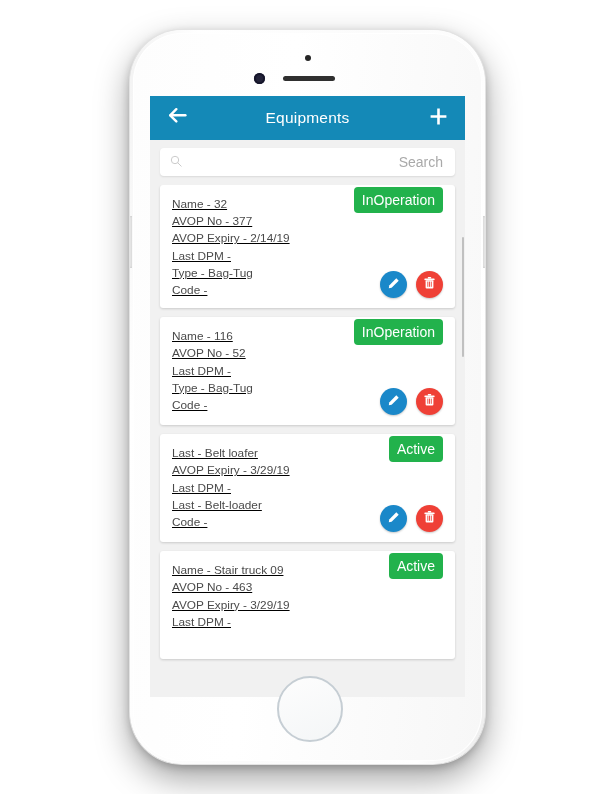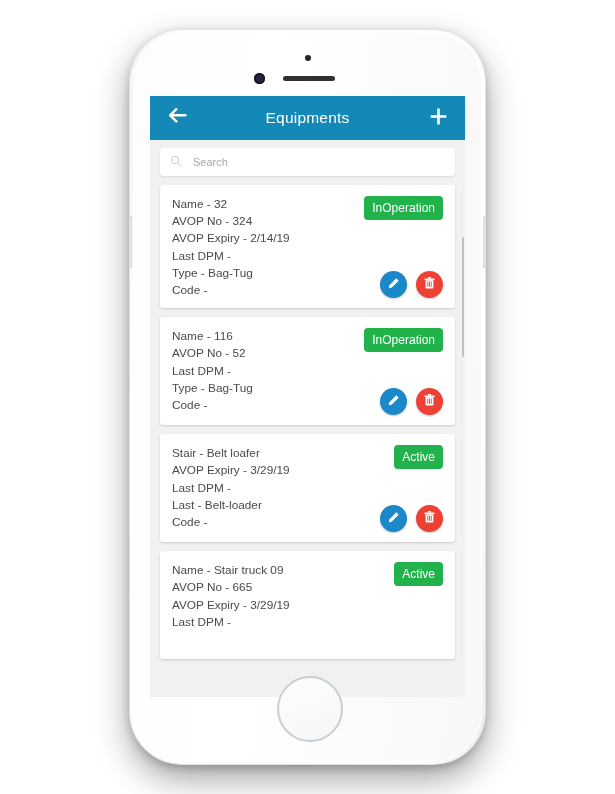--- a/index.html
+++ b/index.html
@@ -152,32 +152,34 @@
   #search-icon {
     flex: 0 0 auto;
     margin-right: 9px;
     opacity: 0.45;
   }
   #search-input {
     border: none;
     outline: none;
     flex: 1;
     font-family: "Liberation Sans", sans-serif;
-    font-size: 11px;
+    font-size: 14px;
     color: #3c3c3c;
     background: transparent;
+    text-align: right;
   }
   #search-input::placeholder { color: #a9a9a9; }
 
   
   #equipment-list {
     padding: 0 10px;
     height: 552px;
     overflow: hidden;
     position: relative;
+    text-decoration: underline;
   }
   .equipment-card {
     background: #ffffff;
     border-radius: 3px;
     box-shadow: 0 1px 2.5px rgba(0,0,0,0.16);
     padding: 11px 12px 9px 12px;
     margin-bottom: 9px;
     position: relative;
     min-height: 108px;
     box-sizing: border-box;
@@ -187,24 +189,24 @@
     flex-direction: column;
   }
   .card-field {
     font-size: 11.8px;
     line-height: 17.2px;
     color: #4a4a4a;
     white-space: nowrap;
   }
   .status-badge {
     position: absolute;
-    top: 11px;
+    top: 2px;
     right: 12px;
     color: #ffffff;
-    font-size: 12px;
+    font-size: 14px;
     line-height: 1;
     padding: 6px 8px;
     border-radius: 4px;
     white-space: nowrap;
     text-align: right;
   }
   .card-actions {
     position: absolute;
     right: 12px;
     bottom: 10px;
@@ -276,21 +278,21 @@
         </span>
         <input id="search-input" type="text" placeholder="Search" style="">
       </div>
     </div>
 
     <div id="equipment-list">
 
       <div class="equipment-card">
           <div class="card-fields">
             <div class="card-field">Name - 32</div>
-            <div class="card-field">AVOP No - 324</div>
+            <div class="card-field">AVOP No - 377</div>
             <div class="card-field">AVOP Expiry - 2/14/19</div>
             <div class="card-field">Last DPM -</div>
             <div class="card-field">Type - Bag-Tug</div>
             <div class="card-field">Code -</div>
           </div>
           <div class="status-badge" style="background: rgb(34, 178, 76);">InOperation</div>
           <div class="card-actions">
             <div class="action-fab" style="background: rgb(26, 136, 201);">
               <span><svg width="14" height="14" viewBox="0 0 14 14" aria-hidden="true">
                   <path d="M2.2 9.4 L9.3 2.3 L11.7 4.7 L4.6 11.8 L1.8 12.2 Z" fill="#ffffff"></path>
@@ -330,21 +332,21 @@
                   <rect x="4.8" y="1.0" width="3.4" height="1.6" rx="0.6" fill="#ffffff"></rect>
                   <rect x="4.4" y="5.6" width="0.9" height="5.2" fill="#ef4036"></rect>
                   <rect x="6.1" y="5.6" width="0.9" height="5.2" fill="#ef4036"></rect>
                   <rect x="7.8" y="5.6" width="0.9" height="5.2" fill="#ef4036"></rect>
                 </svg></span>
             </div>
           </div>
         </div>
         <div class="equipment-card">
           <div class="card-fields">
-            <div class="card-field">Stair - Belt loafer</div>
+            <div class="card-field">Last - Belt loafer</div>
             <div class="card-field">AVOP Expiry - 3/29/19</div>
             <div class="card-field">Last DPM -</div>
             <div class="card-field">Last - Belt-loader</div>
             <div class="card-field">Code -</div>
           </div>
           <div class="status-badge" style="background: rgb(34, 178, 76);">Active</div>
           <div class="card-actions">
             <div class="action-fab" style="background: rgb(26, 136, 201);">
               <span><svg width="14" height="14" viewBox="0 0 14 14" aria-hidden="true">
                   <path d="M2.2 9.4 L9.3 2.3 L11.7 4.7 L4.6 11.8 L1.8 12.2 Z" fill="#ffffff"></path>
@@ -358,21 +360,21 @@
                   <rect x="4.4" y="5.6" width="0.9" height="5.2" fill="#ef4036"></rect>
                   <rect x="6.1" y="5.6" width="0.9" height="5.2" fill="#ef4036"></rect>
                   <rect x="7.8" y="5.6" width="0.9" height="5.2" fill="#ef4036"></rect>
                 </svg></span>
             </div>
           </div>
         </div>
         <div class="equipment-card">
           <div class="card-fields">
             <div class="card-field">Name - Stair truck 09</div>
-            <div class="card-field">AVOP No - 665</div>
+            <div class="card-field">AVOP No - 463</div>
             <div class="card-field">AVOP Expiry - 3/29/19</div>
             <div class="card-field">Last DPM -</div>
           </div>
           <div class="status-badge" style="background: rgb(34, 178, 76);">Active</div>
         </div>
         <div id="scroll-indicator"></div>
     </div>
 
   </div>
 

